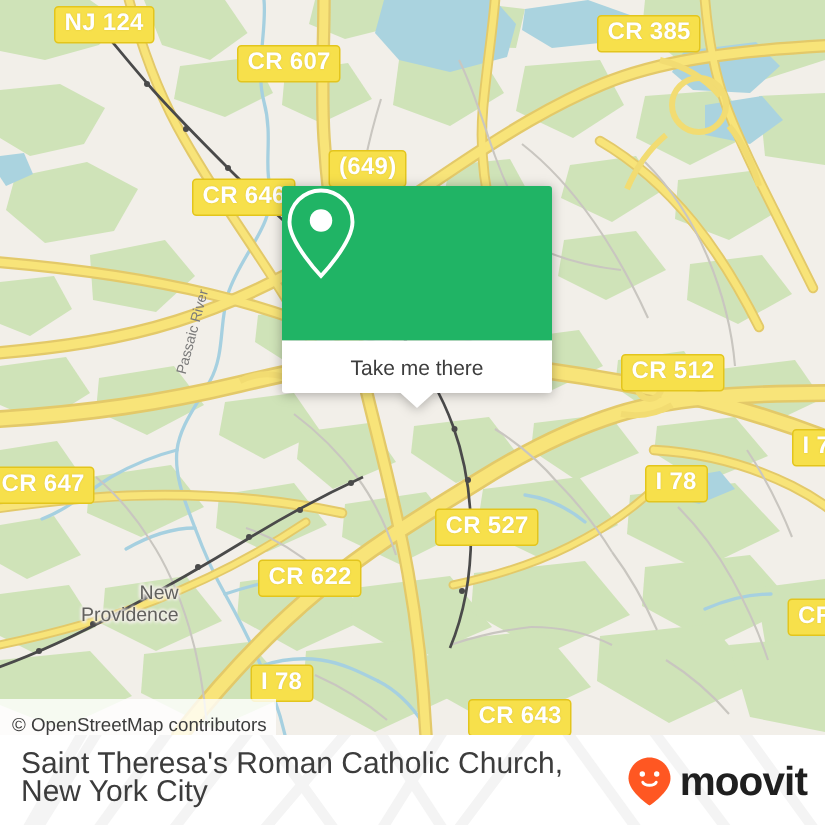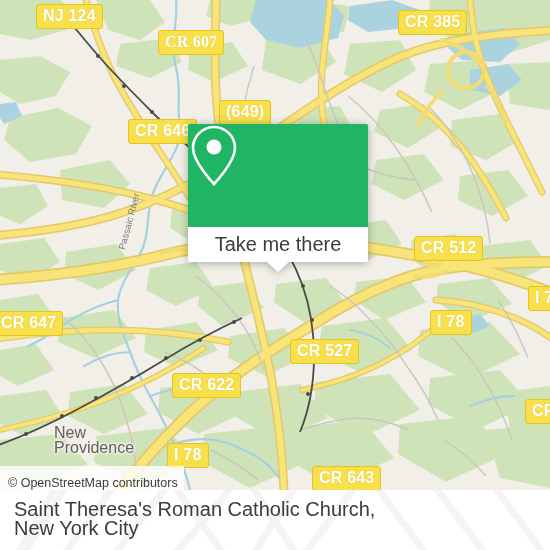--- a/index.html
+++ b/index.html
@@ -32,29 +32,28 @@
     white-space:nowrap;
     letter-spacing:.2px;
     text-shadow:0 0 1px rgba(160,130,0,.35);
     box-sizing:border-box;
   }
 
   
   .place-label{
     position:absolute;
     color:#62615e;
-    font-size:16px;
+    font-size:13px;
     line-height:15px;
-    text-align:left;
+    text-align:right;
     white-space:nowrap;
     text-shadow:
       1px 0 2px #f2efe9, -1px 0 2px #f2efe9,
       0 1px 2px #f2efe9, 0 -1px 2px #f2efe9,
       1px 1px 2px #f2efe9, -1px -1px 2px #f2efe9;
-    margin-top: 38px;
   }
   .river-label{
     position:absolute;
     color:#7a7a7a;
     font-size:9.5px;
     white-space:nowrap;
     transform-origin:0 0;
   }
 
   
@@ -69,21 +68,21 @@
     height:103px;
     border-radius:2px 2px 0 0;
     display:flex;align-items:center;justify-content:center;
   }
   #popup .card-bottom{
     background:#ffffff;
     height:35px;
     border-radius:0 0 2px 2px;
     display:flex;align-items:center;justify-content:center;
     color:#3d3d3d;
-    font-size:20px;
+    font-size:14px;
   }
   #popup .tail{
     position:absolute;
     left:50%;margin-left:-11px;bottom:-10px;
     width:0;height:0;
     border-left:11px solid transparent;
     border-right:11px solid transparent;
     border-top:10px solid #ffffff;
   }
 
@@ -347,21 +346,21 @@
             <circle cx="166" cy="358" r="2"></circle>
             <circle cx="200" cy="340" r="2"></circle>
             <circle cx="234" cy="322" r="2"></circle>
           </g>
         </g>
       </g>
     </svg>
 
     <div id="shields">
         <div class="shield" style="left: 36px; top: 4px;">NJ 124</div>
-        <div class="shield" style="left: 158px; top: 30px; font-family: Liberation Serif, serif;">CR 607</div>
+        <div class="shield" style="left: 158px; top: 30px;">CR 607</div>
         <div class="shield" style="left: 398px; top: 10px;">CR 385</div>
         <div class="shield" style="left: 219px; top: 100px;">(649)</div>
         <div class="shield" style="left: 113px; top: 119px; margin-left: 15px;">CR 646</div>
         <div class="shield" style="left: 414px; top: 236px;">CR 512</div>
         <div class="shield" style="left: 528px; top: 286px;">I 78</div>
         <div class="shield" style="left: -6px; top: 311px;">CR 647</div>
         <div class="shield" style="left: 430px; top: 310px;">I 78</div>
         <div class="shield" style="left: 290px; top: 339px;">CR 527</div>
         <div class="shield" style="left: 172px; top: 373px;">CR 622</div>
         <div class="shield" style="left: 525px; top: 399px;">CR 5</div>
@@ -412,15 +411,25 @@
         <path d="M430,-10 L490,70"></path>
         <path d="M248,-10 L300,70"></path>
         <path d="M170,-10 L228,70"></path>
         <path d="M490,-10 L548,70"></path>
         <path d="M60,-10 L14,70"></path>
       </g>
     </svg>
 
     <div id="footer-title">Saint Theresa's Roman Catholic Church, New York City</div>
 
+    <div id="brand">
+      <svg width="30" height="34" viewBox="0 0 30 34">
+        <path d="M15,1 C7.3,1 1,7.3 1,15 C1,24 15,33 15,33 C15,33 29,24 29,15
+                 C29,7.3 22.7,1 15,1 Z" fill="#ff5722"></path>
+        <circle cx="10.2" cy="12" r="1.8" fill="#ffffff"></circle>
+        <circle cx="19.8" cy="12" r="1.8" fill="#ffffff"></circle>
+        <path d="M10.5,17.5 C12,20.2 18,20.2 19.5,17.5" fill="none" stroke="#ffffff" stroke-width="1.9" stroke-linecap="round"></path>
+      </svg>
+      <span class="brand-text">moovit</span>
+    </div>
   </div>
 
 </div>
 
 </body></html>

